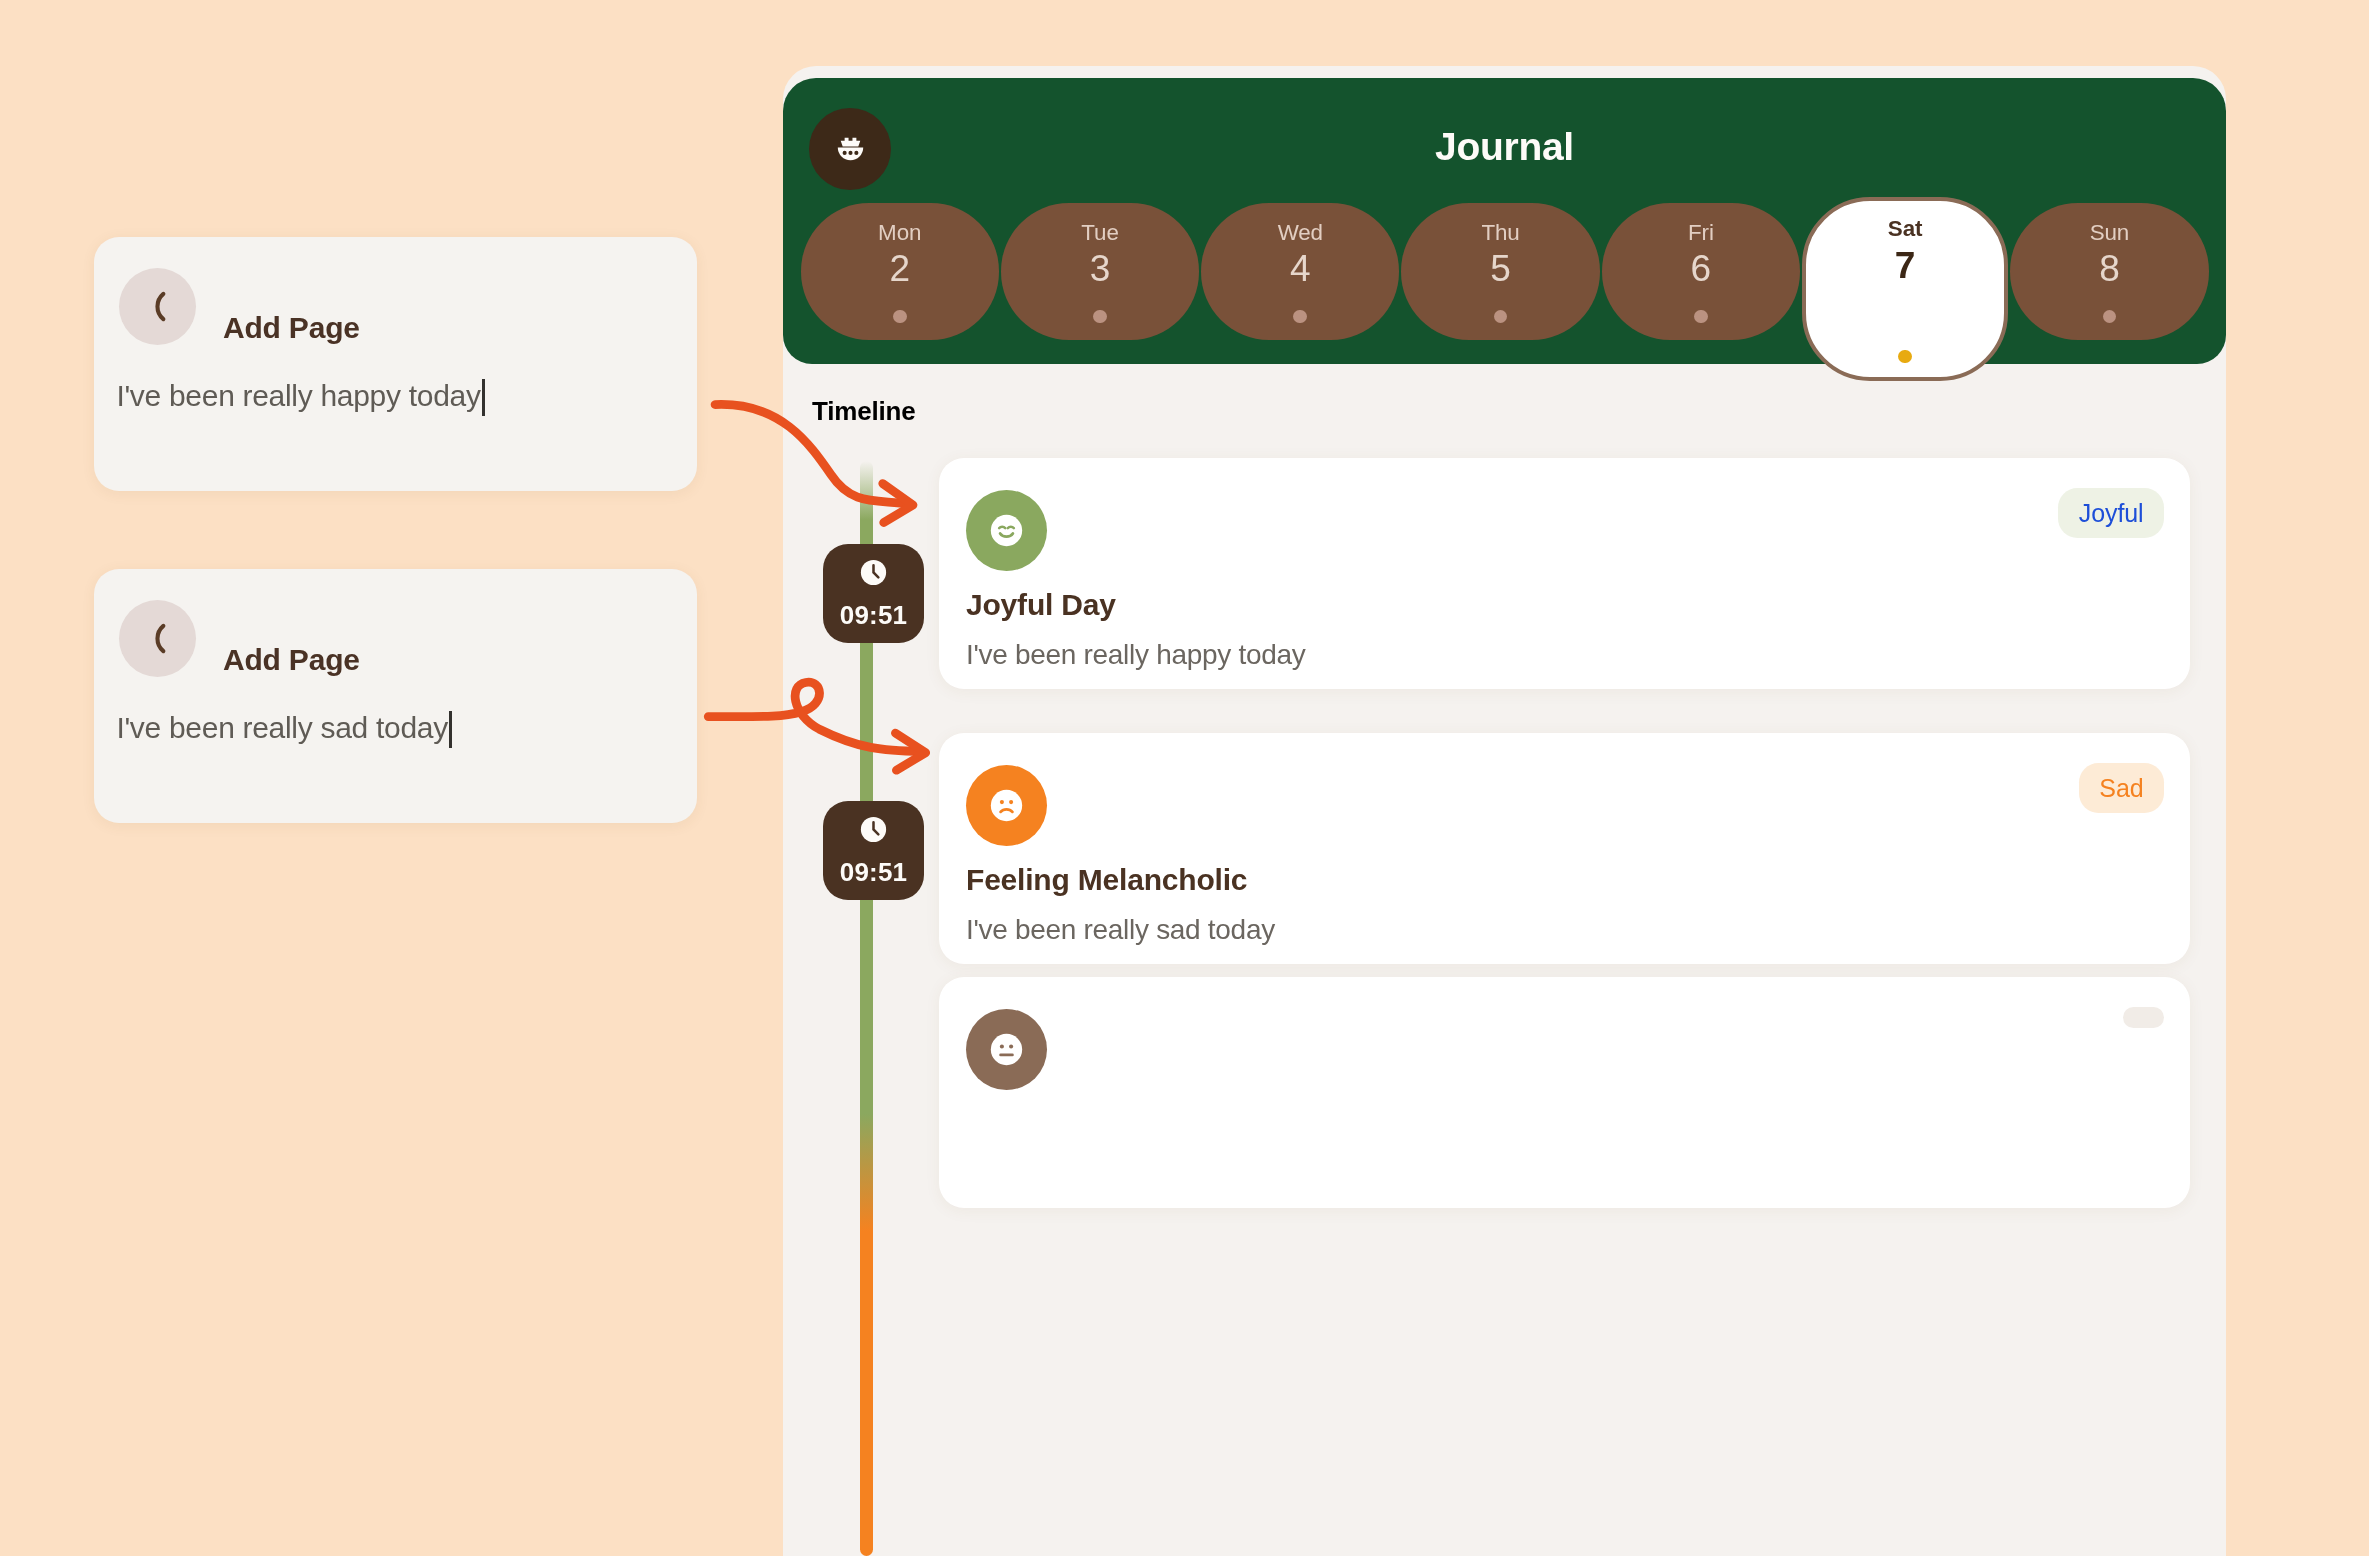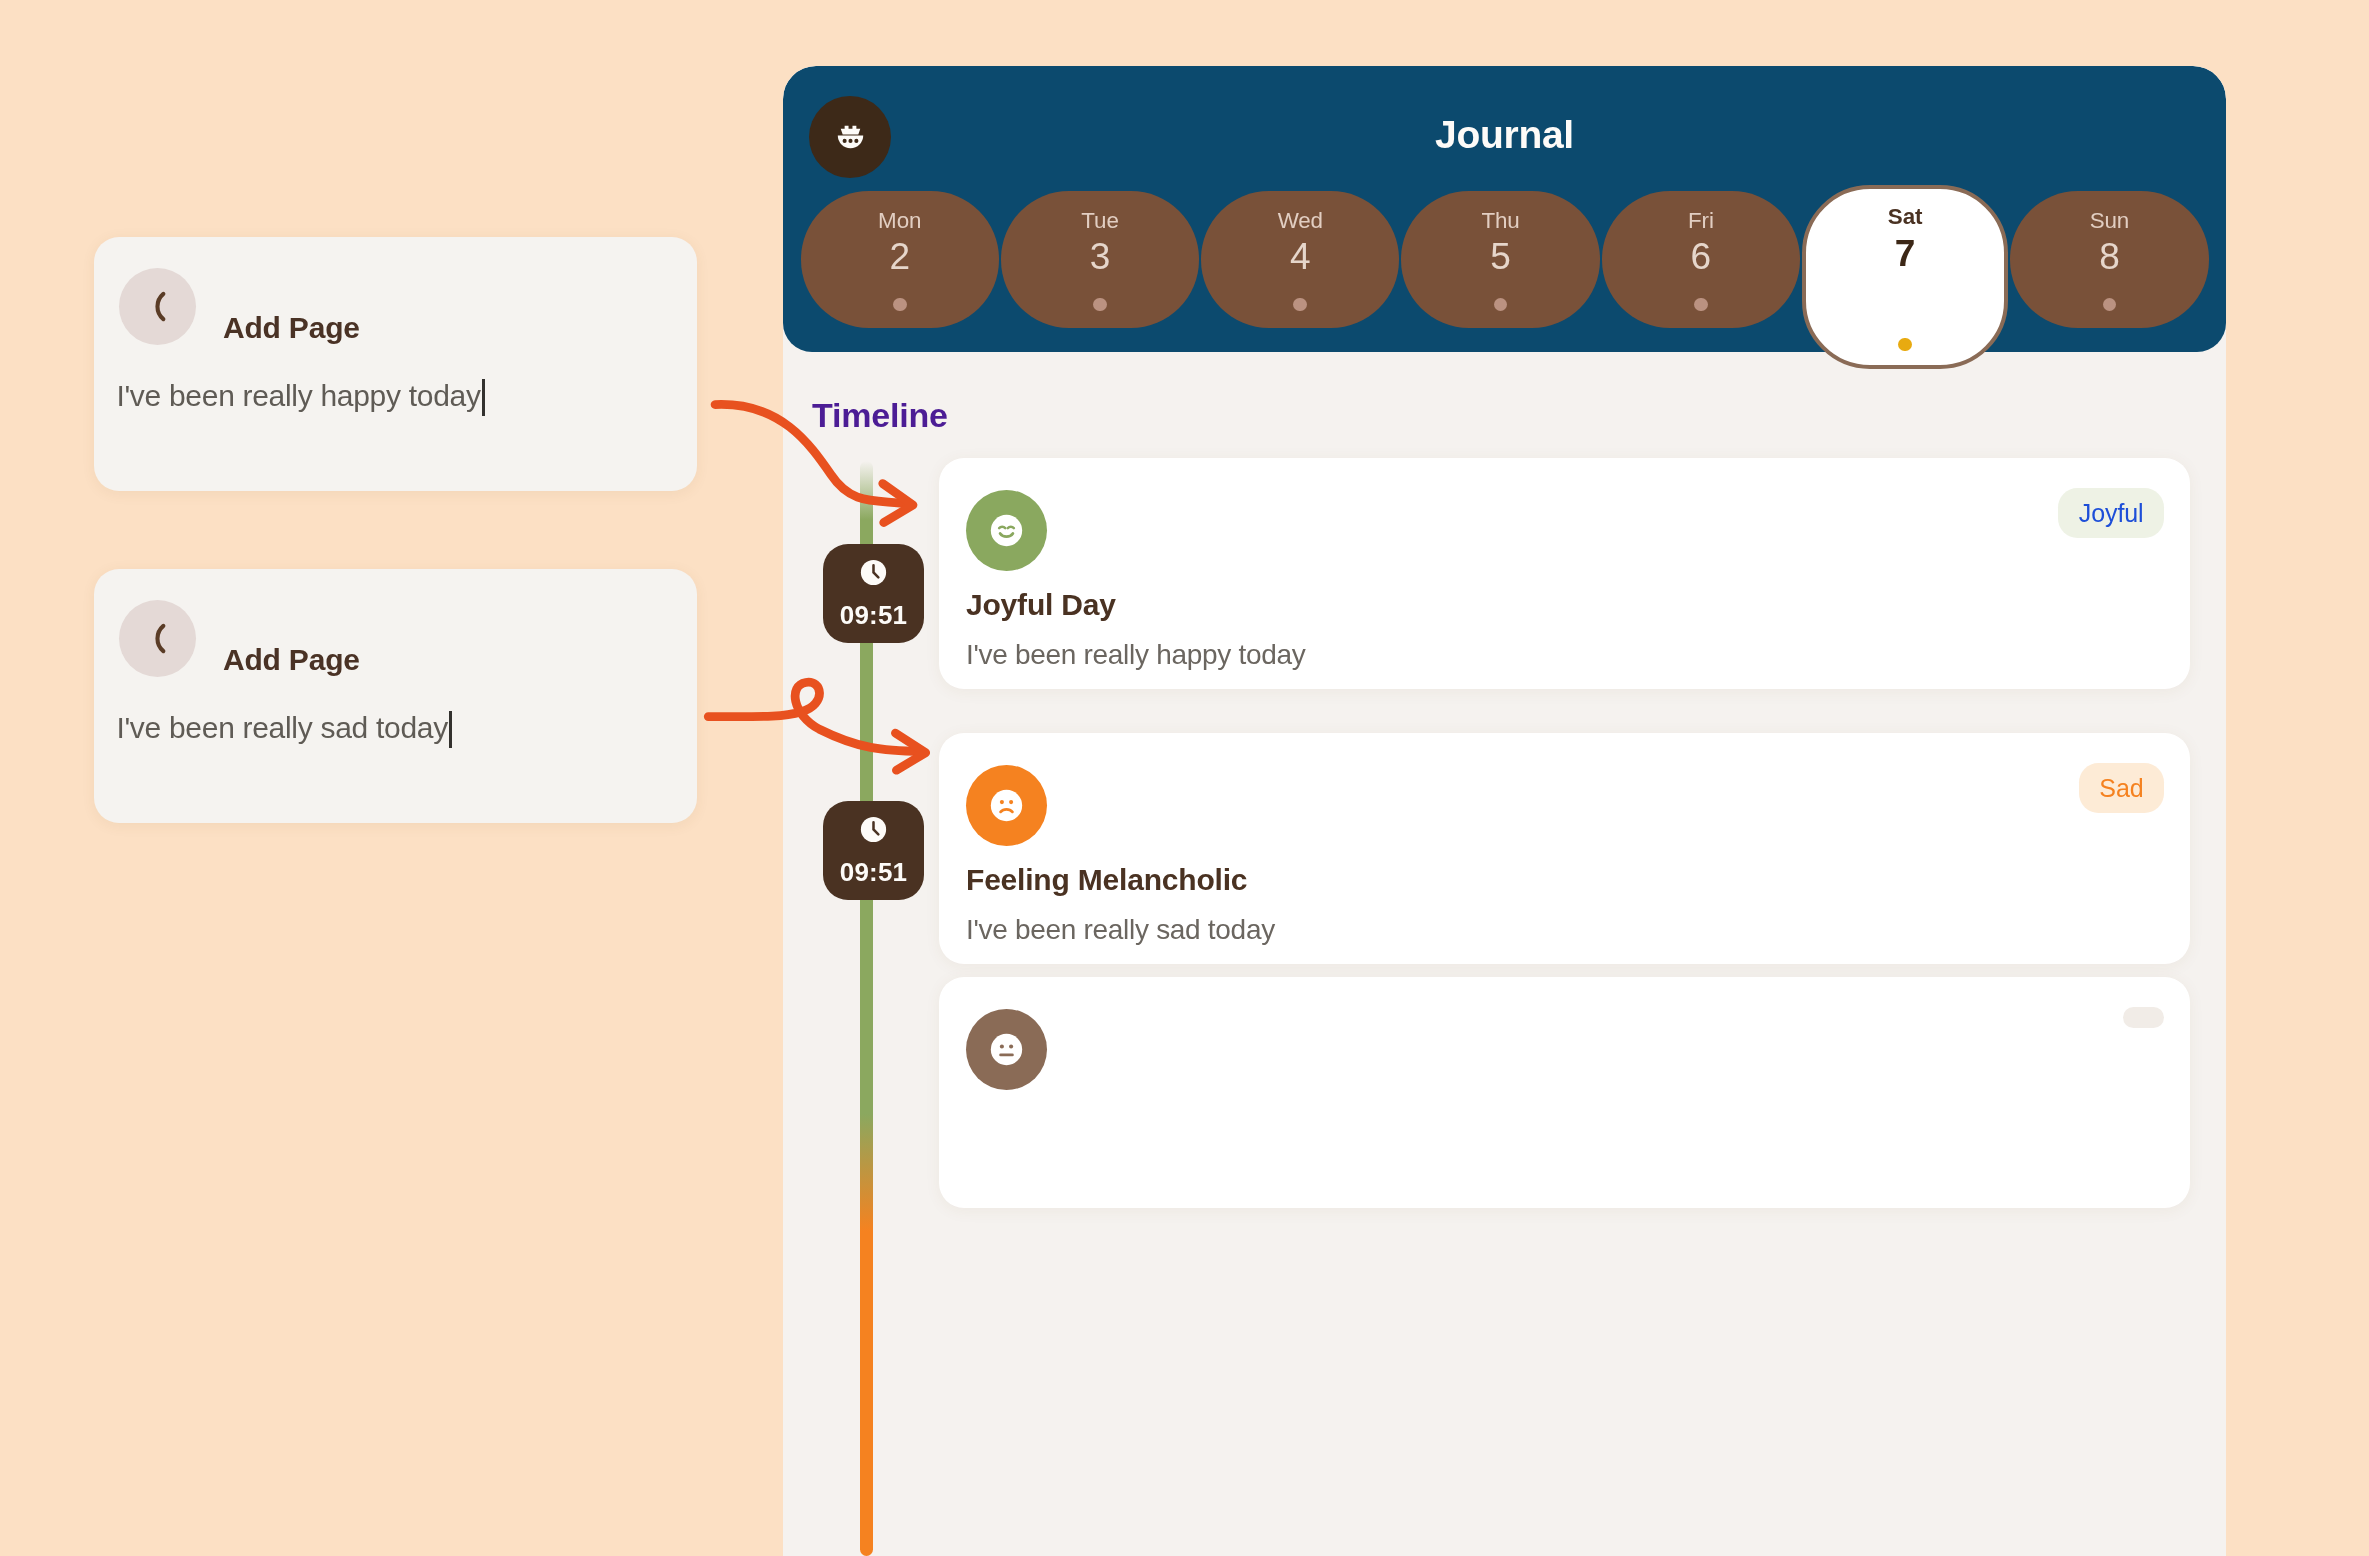--- a/index.html
+++ b/index.html
@@ -91,24 +91,24 @@
     height: 1490px;
     background: #f5f2ef;
     border-top-left-radius: 33px;
     border-top-right-radius: 33px;
     overflow: hidden;
   }
 
   
   .phone-header {
     position: absolute;
-    left: 0; top: 0;
+    left: 0; top: 12px;
     width: 1443px;
     height: 286px;
-    background: #0c4a6e;
+    background: #14532d;
     border-radius: 33px 33px 29px 29px;
   }
 
   .app-badge {
     position: absolute;
     left: 26px;
     top: 30px;
     width: 82px; height: 82px;
     border-radius: 50%;
     background: #3d2918;
@@ -177,23 +177,23 @@
   }
   .day-pill.selected .dow { color: #4a3222; font-weight: bold; }
   .day-pill.selected .dnum { color: #3c2716; font-weight: bold; }
   .day-pill.selected .ddot { background: #e8aa10; bottom: 13.7px; }
 
   
   .timeline-label {
     position: absolute;
     left: 29px;
     top: 330px;
-    font-size: 34px;
+    font-size: 26px;
     font-weight: bold;
-    color: #4c1d95;
+    color: #000000;
     letter-spacing: -0.2px;
   }
 
   .timeline-line {
     position: absolute;
     left: 77px;
     top: 395px;
     width: 12.7px;
     height: 1095px;
     background: linear-gradient(to bottom,

